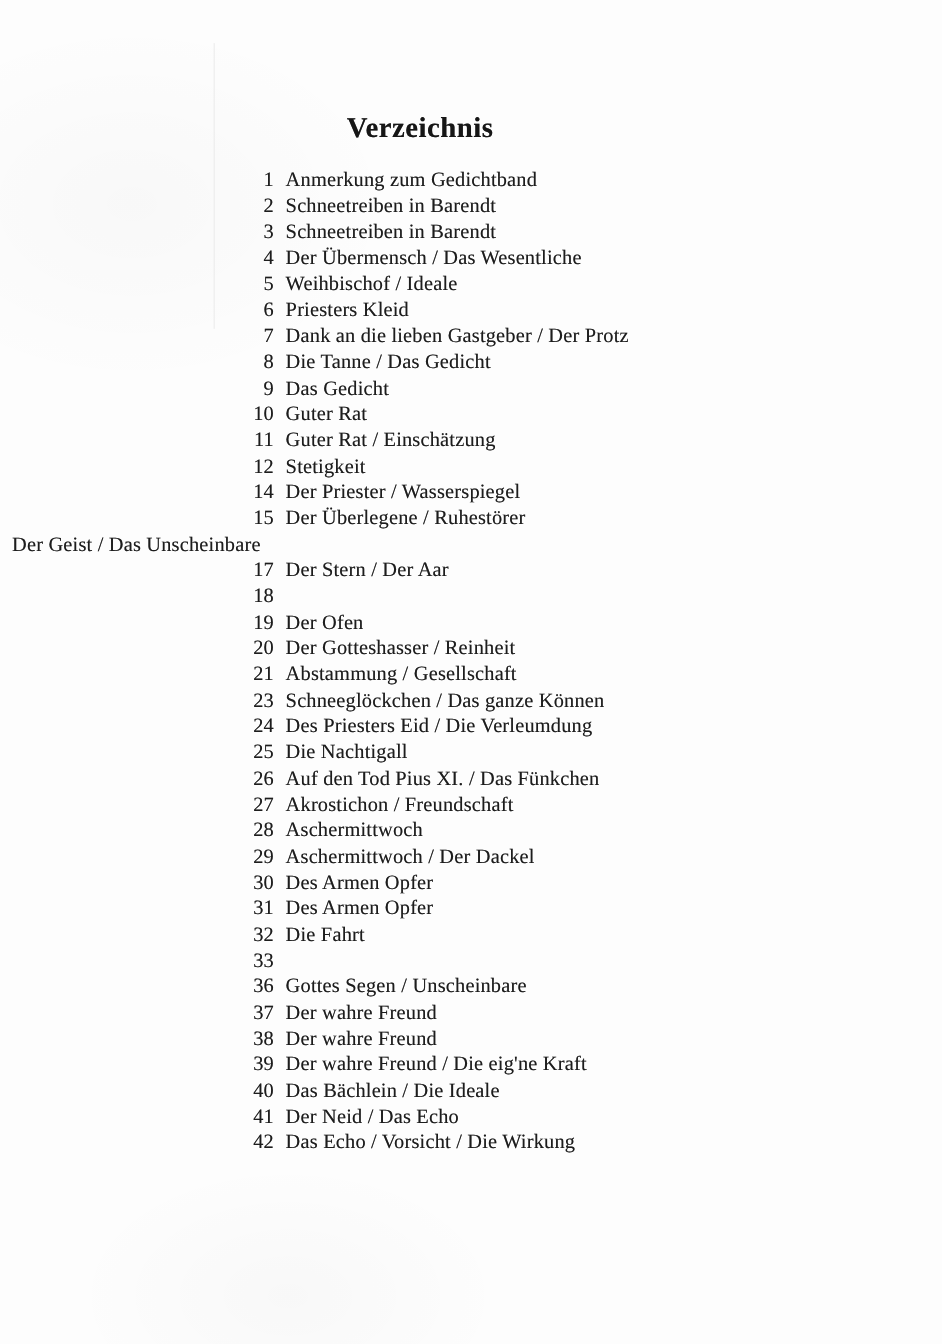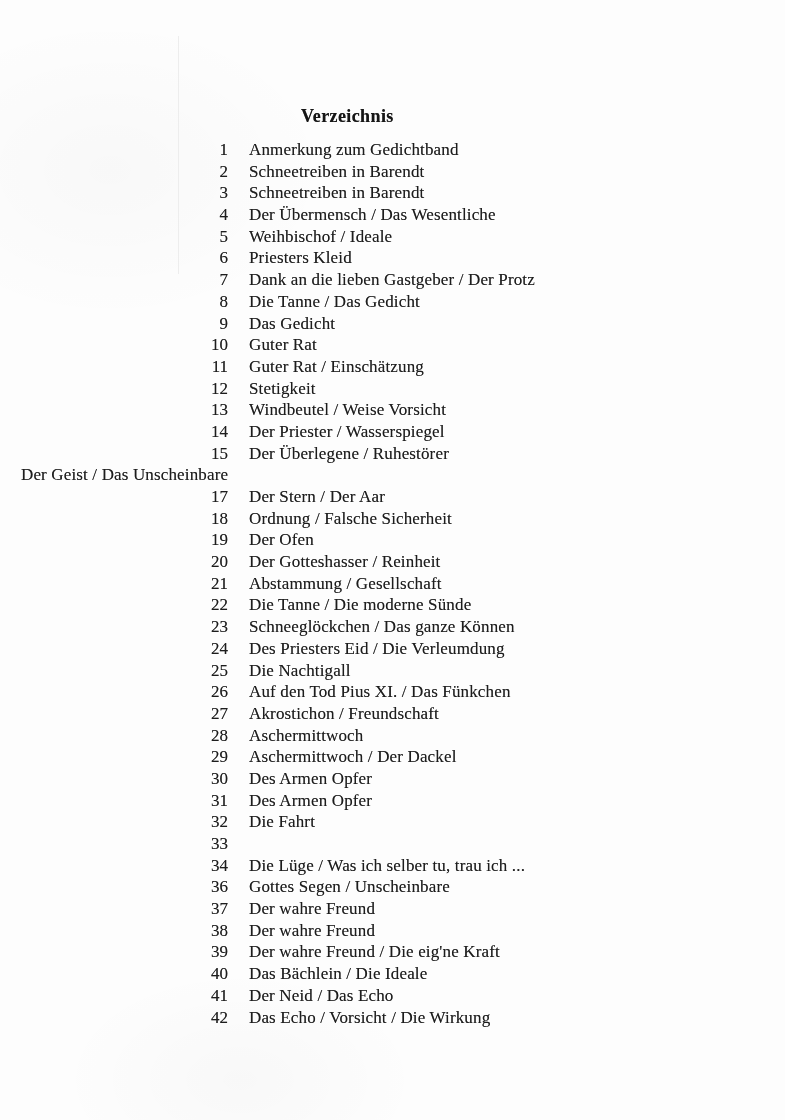--- a/index.html
+++ b/index.html
@@ -25,22 +25,22 @@
     top: 36px;
     width: 1px;
     height: 238px;
     background: #ededed;
   }
 
   .title {
     position: absolute;
     top: 94px;
     left: 289px;
-    margin: 12px;
-    font-size: 18px;
+    margin: 0;
+    font-size: 24px;
     font-weight: bold;
     letter-spacing: 0.4px;
     color: #161616;
     text-shadow: 0 0 0.5px rgba(0,0,0,0.55);
   }
 
   .toc {
     position: absolute;
     top: 139px;
     left: 0;
@@ -58,21 +58,21 @@
     text-shadow: 0 0 0.5px rgba(0,0,0,0.45);
   }
 
   .toc .num {
     width: 228px;
     text-align: right;
     flex: 0 0 auto;
   }
 
   .toc .label {
-    margin-left: 21px;
+    margin-left: 10px;
     flex: 0 0 auto;
     letter-spacing: 0.15px;
   }
 </style>
 </head>
 <body>
 
 <div class="sheet">
   <div class="scan-line"></div>
   <h1 class="title">Verzeichnis</h1>
@@ -119,59 +119,50 @@
       </li>
       <li>
         <span class="num">11</span>
         <span class="label">Guter Rat / Einschätzung</span>
       </li>
       <li>
         <span class="num">12</span>
         <span class="label">Stetigkeit</span>
       </li>
       <li>
-        <span class="num">13</span>
-        <span class="label">Windbeutel / Weise Vorsicht</span>
-      </li>
-      <li>
         <span class="num">14</span>
         <span class="label">Der Priester / Wasserspiegel</span>
       </li>
       <li>
         <span class="num">15</span>
         <span class="label">Der Überlegene / Ruhestörer</span>
       </li>
       <li>
         <span class="label">Der Geist / Das Unscheinbare</span>
       </li>
       <li>
         <span class="num">17</span>
         <span class="label">Der Stern / Der Aar</span>
       </li>
       <li>
         <span class="num">18</span>
-        <span class="label">Ordnung / Falsche Sicherheit</span>
       </li>
       <li>
         <span class="num">19</span>
         <span class="label">Der Ofen</span>
       </li>
       <li>
         <span class="num">20</span>
         <span class="label">Der Gotteshasser / Reinheit</span>
       </li>
       <li>
         <span class="num">21</span>
         <span class="label">Abstammung / Gesellschaft</span>
       </li>
       <li>
-        <span class="num">22</span>
-        <span class="label">Die Tanne / Die moderne Sünde</span>
-      </li>
-      <li>
         <span class="num">23</span>
         <span class="label">Schneeglöckchen / Das ganze Können</span>
       </li>
       <li>
         <span class="num">24</span>
         <span class="label">Des Priesters Eid / Die Verleumdung</span>
       </li>
       <li>
         <span class="num">25</span>
         <span class="label">Die Nachtigall</span>
@@ -201,24 +192,20 @@
         <span class="label">Des Armen Opfer</span>
       </li>
       <li>
         <span class="num">32</span>
         <span class="label">Die Fahrt</span>
       </li>
       <li>
         <span class="num">33</span>
       </li>
       <li>
-        <span class="num">34</span>
-        <span class="label">Die Lüge / Was ich selber tu, trau ich ...</span>
-      </li>
-      <li>
         <span class="num">36</span>
         <span class="label">Gottes Segen / Unscheinbare</span>
       </li>
       <li>
         <span class="num">37</span>
         <span class="label">Der wahre Freund</span>
       </li>
       <li>
         <span class="num">38</span>
         <span class="label">Der wahre Freund</span>

